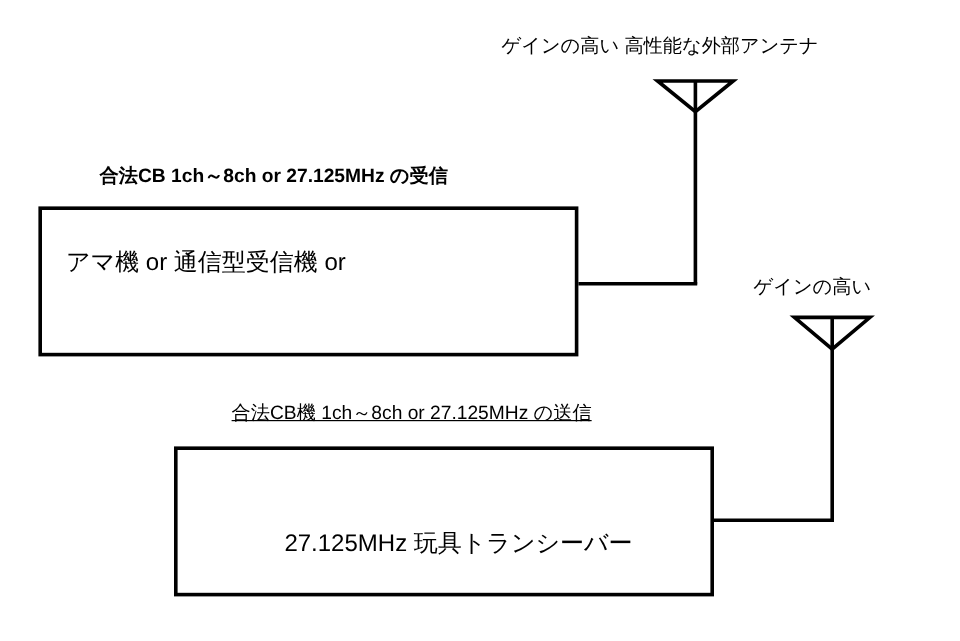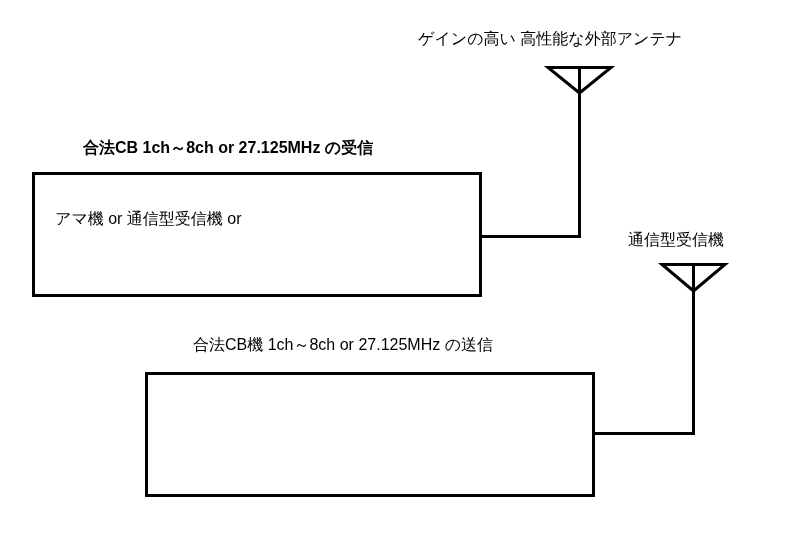--- a/index.html
+++ b/index.html
@@ -34,21 +34,21 @@
   .box {
     position: absolute;
     width: 450px;
     height: 125px;
     border: 3px solid #000000;
     box-sizing: border-box;
     background: #ffffff;
   }
   .box-text {
     position: absolute;
-    font-size: 16px;
+    font-size: 20px;
     line-height: 20px;
     white-space: nowrap;
     color: #000000;
   }
 </style>
 </head>
 <body>
 
 <div class="canvas">
 
@@ -74,20 +74,21 @@
   </svg>
 
   <div class="label" style="left:418px; top:29px;">ゲインの高い 高性能な外部アンテナ</div>
 
   <div class="label" style="left:83px; top:138px;font-weight:bold;">合法CB 1ch～8ch or 27.125MHz の受信</div>
 
   <div class="box" style="left:32px; top:172px;">
     <div class="box-text" style="left:20px; top:34px;">アマ機 or 通信型受信機 or</div>
   </div>
 
-  <div class="label" style="left:628px; top:230px;">通信型受信機</div>
+  <div class="label" style="left:628px; top:230px;">ゲインの高い</div>
 
-  <div class="label" style="left:193px; top:335px;">合法CB機 1ch～8ch or 27.125MHz の送信</div>
+  <div class="label" style="left:193px; top:335px;text-decoration:underline;">合法CB機 1ch～8ch or 27.125MHz の送信</div>
 
   <div class="box" style="left:145px; top:372px;">
+    <div class="box-text" style="left:89px; top:68px;">27.125MHz 玩具トランシーバー</div>
   </div>
 
 </div>
 
 </body></html>

